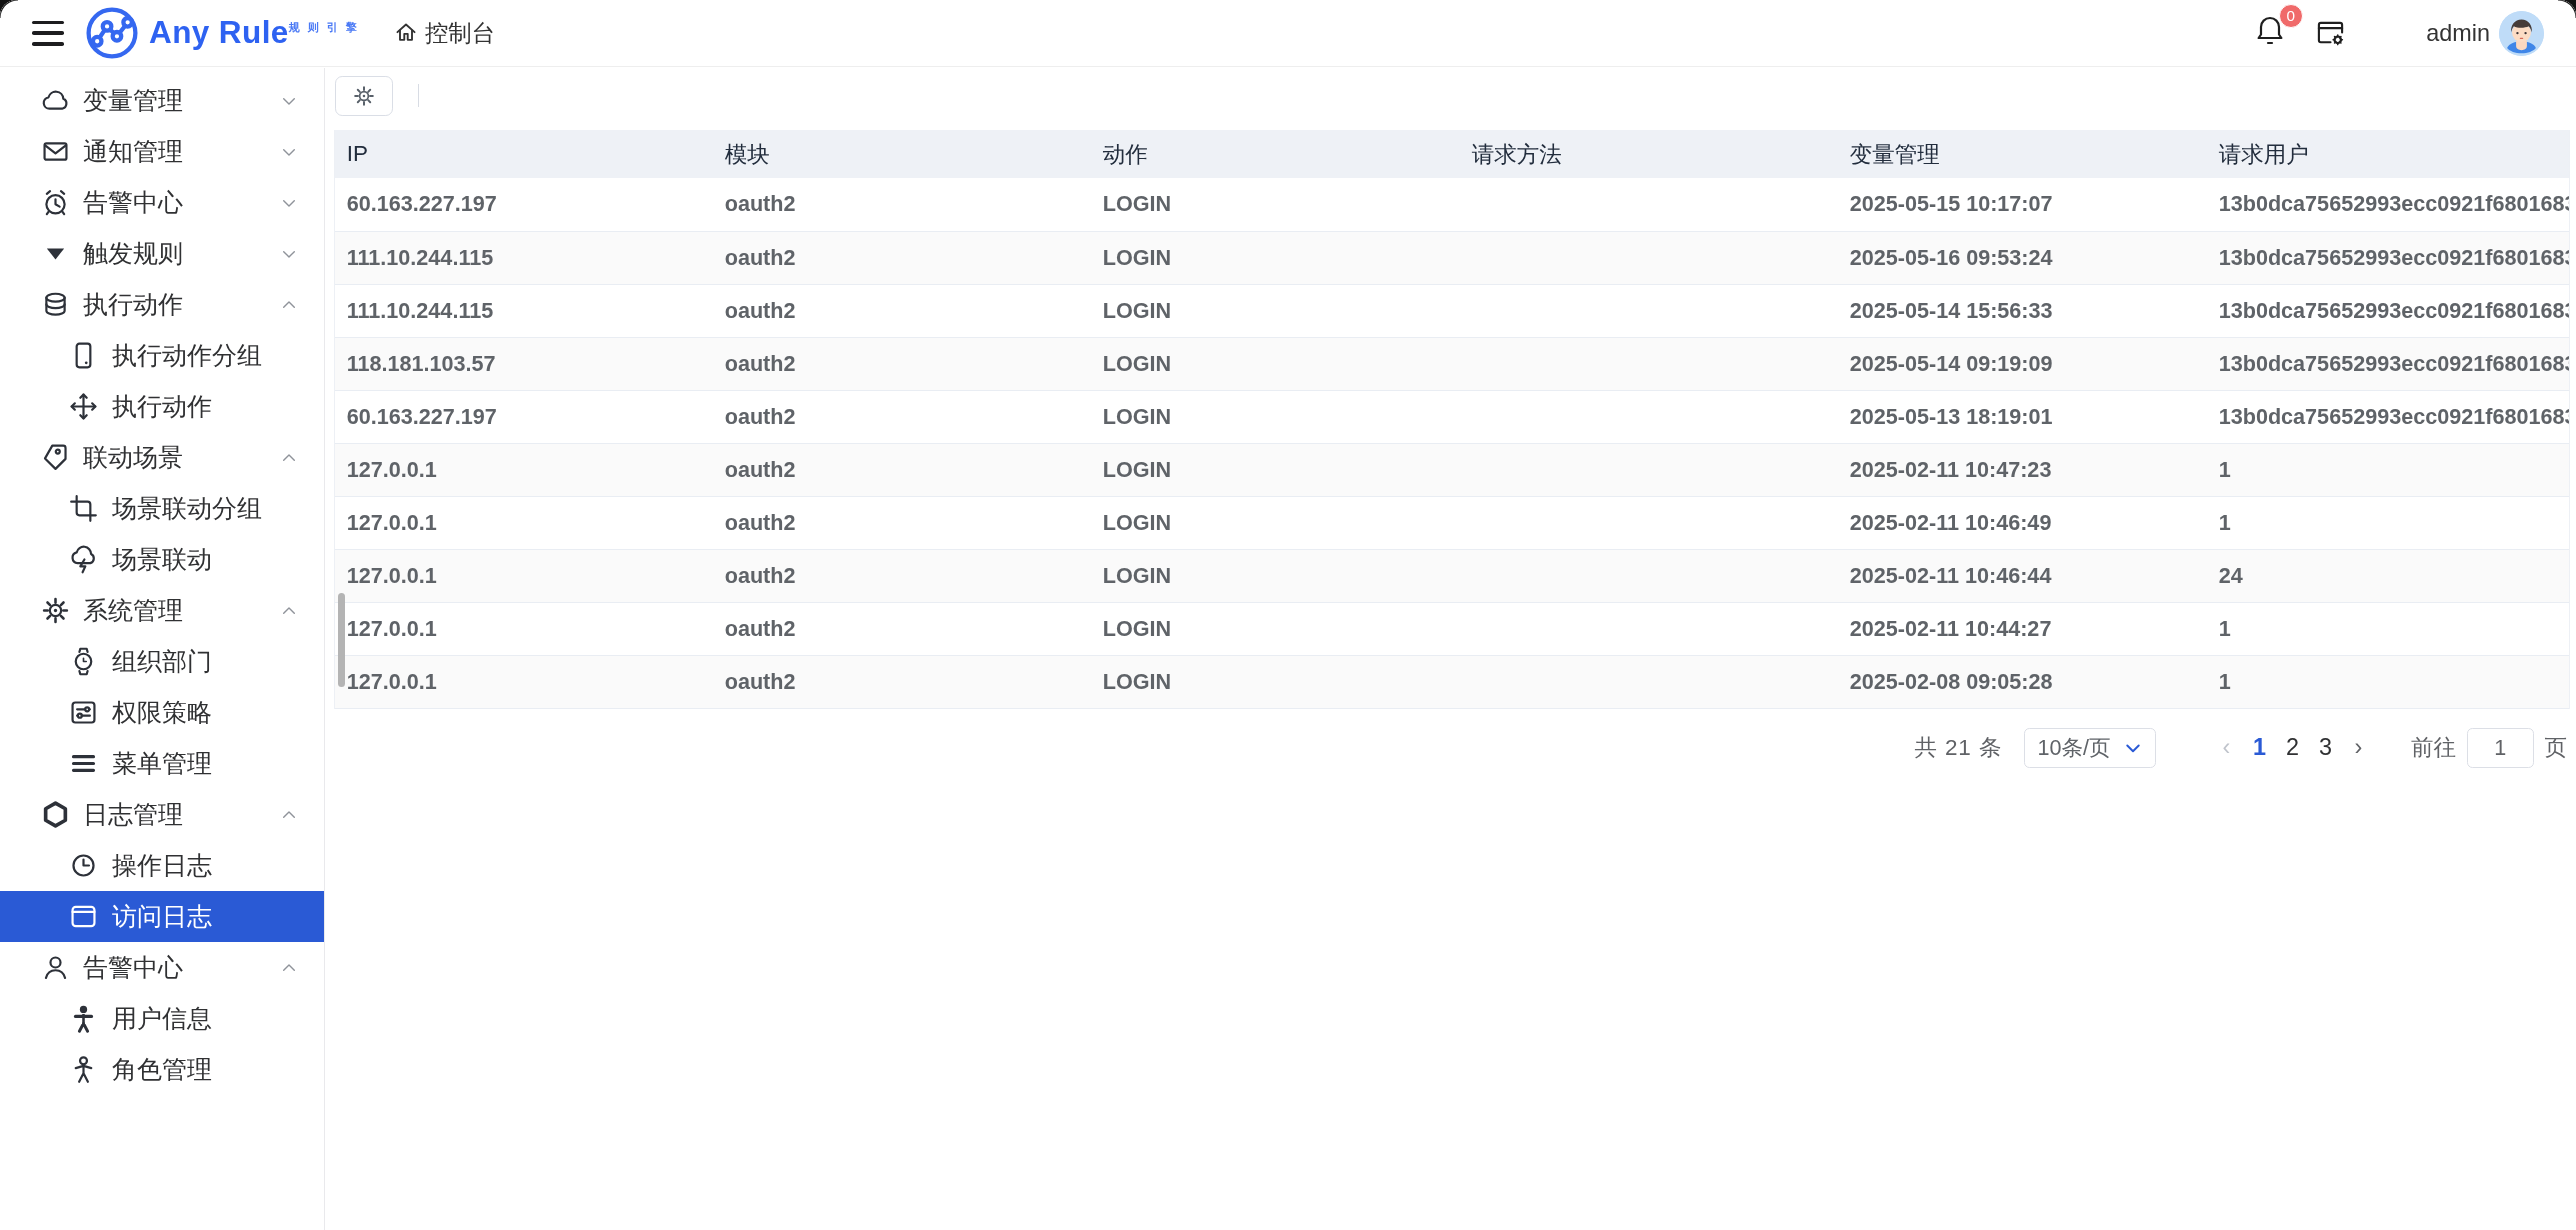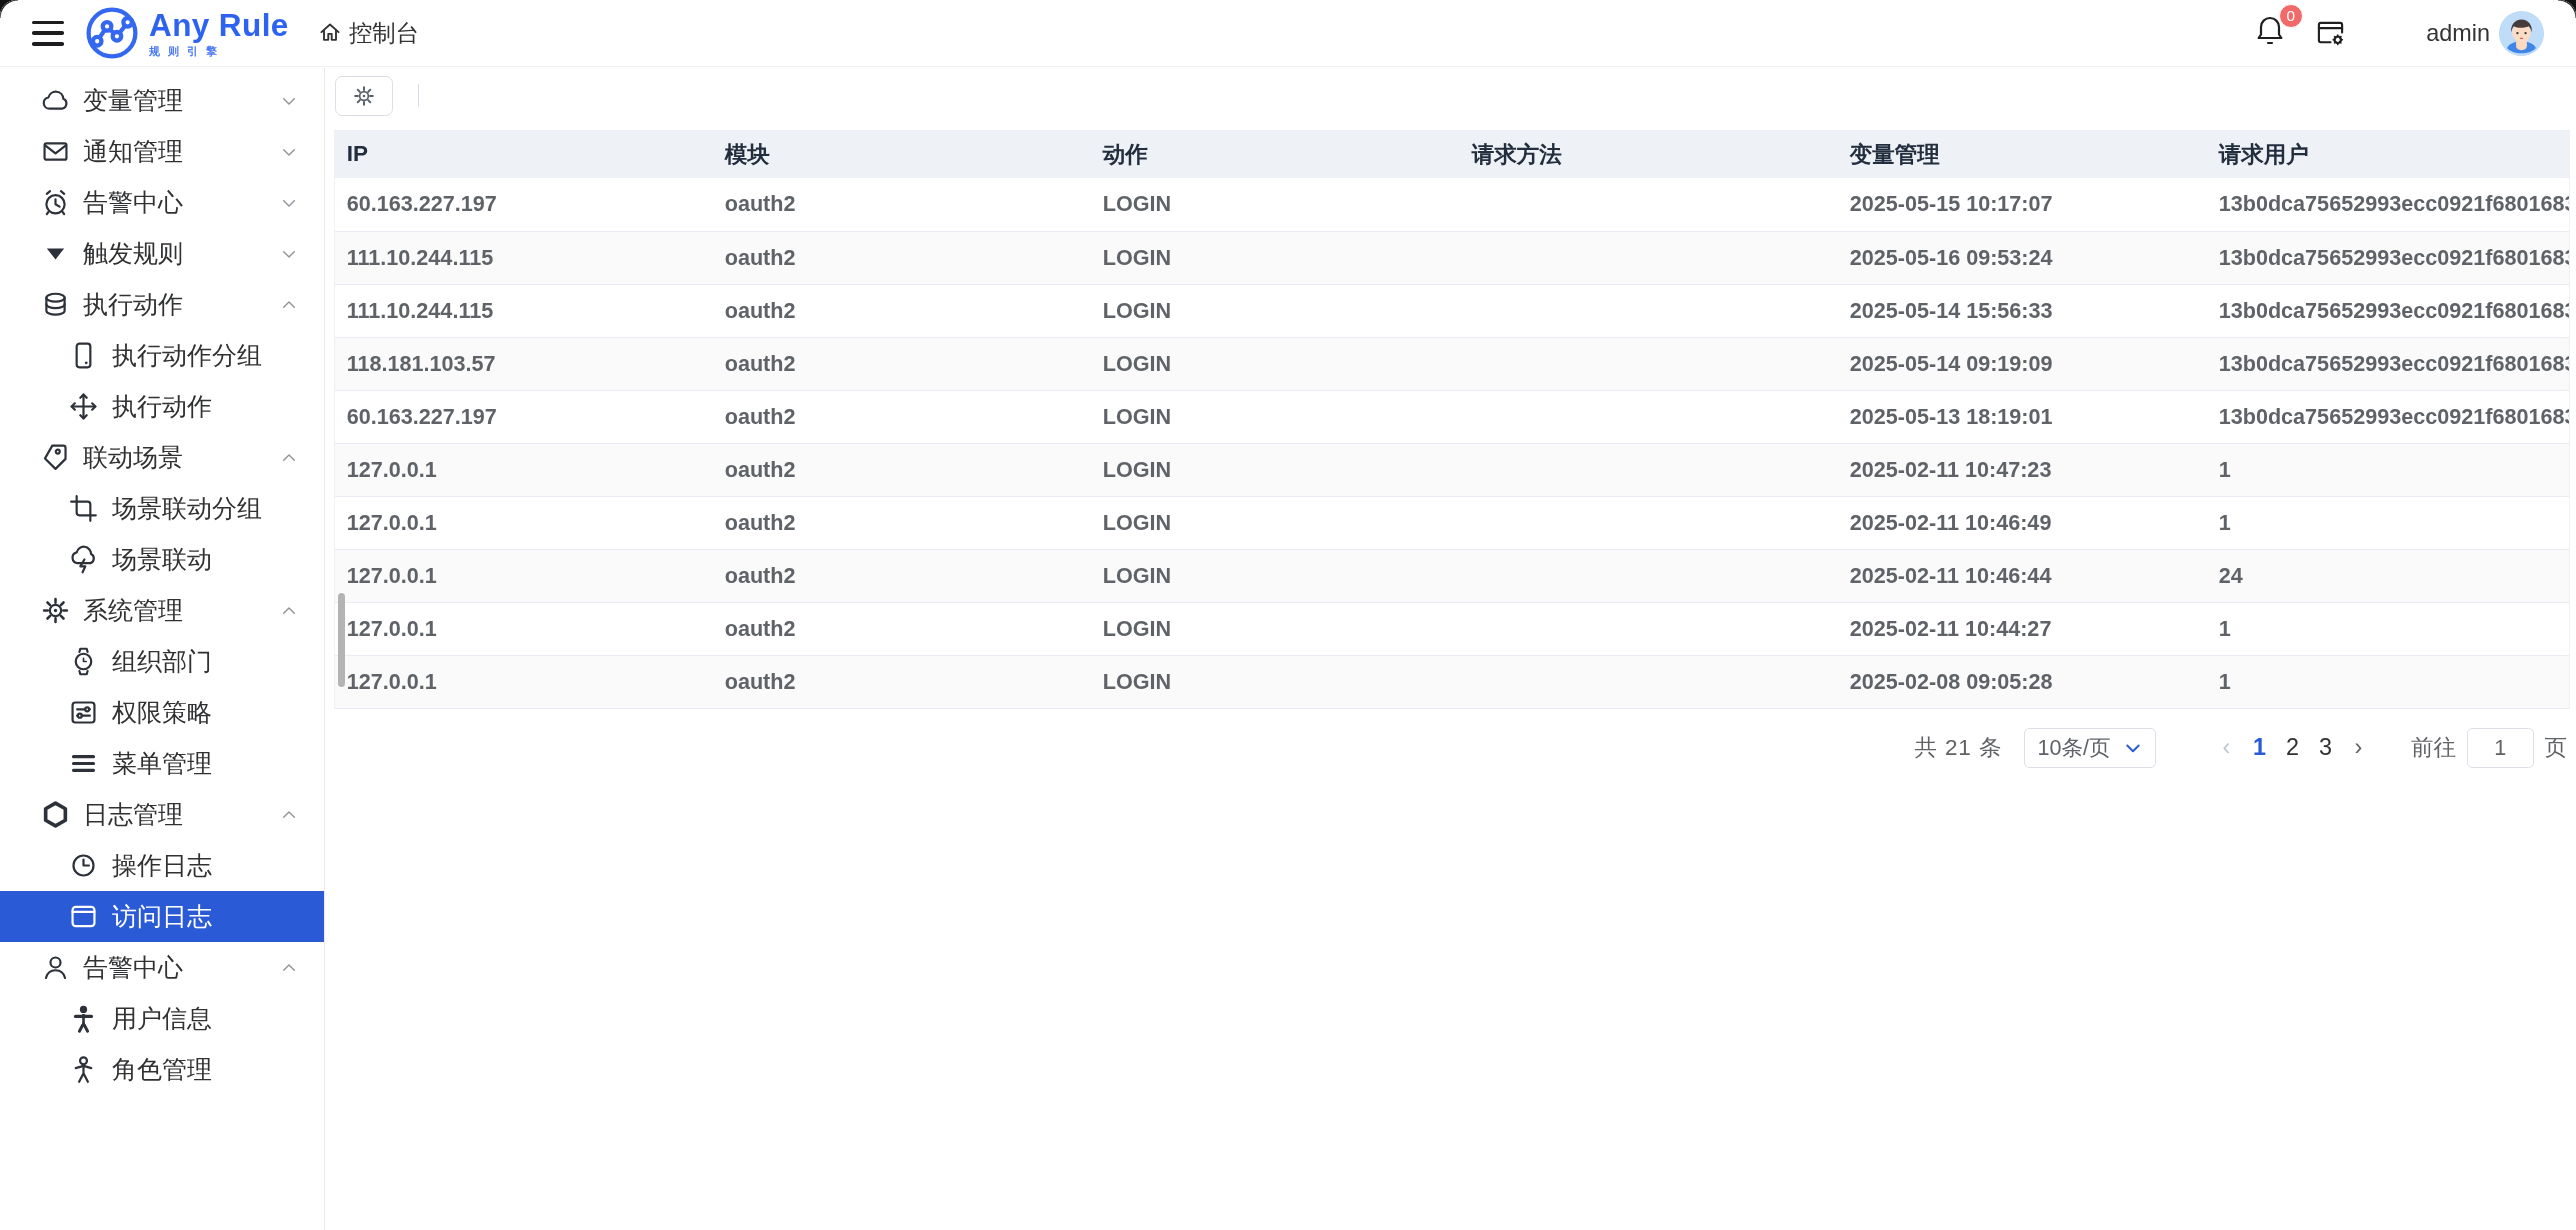--- a/index.html
+++ b/index.html
@@ -7,21 +7,21 @@
   body { font-family:"Liberation Sans","DejaVu Sans",sans-serif; position:relative; }
   .page { position:absolute; inset:0; background:#fff; border-radius:16px 16px 0 0; overflow:hidden; }
 
   
   .app-header { position:absolute; left:0; top:0; right:0; height:67px; background:#fff;
     border-bottom:0.9px solid #eeeeee; display:flex; align-items:center; padding:0 32px; z-index:5; }
   .hamburger { width:32px; height:25px; display:flex; flex-direction:column; justify-content:space-between; cursor:pointer; background:none; border:none; }
   .hamburger i { display:block; height:3.1px; background:#1d1d1f; border-radius:1.8px; }
   .logo { display:flex; align-items:center; margin-left:20px; }
   .logo-mark { width:56px; height:56px; }
-  .logo-text { margin-left:9px; display:flex; flex-direction:column; line-height:1; }
+  .logo-text { margin-left:9px; display:flex; line-height:1; }
   .logo-title { font-size:31.5px; font-weight:bold; color:#2e62f1; letter-spacing:0.4px; }
   .logo-sub { font-size:11px; color:#4a79f5; letter-spacing:8px; margin-top:4.5px; font-weight:bold; }
   .breadcrumb { display:flex; align-items:center; margin-left:29px; color:#333; font-size:23.4px; gap:7.2px; cursor:pointer; }
   .header-right { margin-left:auto; display:flex; align-items:center; }
   .bell-wrap { position:relative; width:36px; height:40px; cursor:pointer; }
   .badge { position:absolute; right:-12.6px; top:-9px; min-width:24px; height:24px; border-radius:12.6px;
     background:var(--badge); color:#fff; font-size:15.3px; display:flex; align-items:center; justify-content:center;
     border:1.8px solid #fff; }
   .hicon-btn { background:none; border:none; cursor:pointer; display:flex; align-items:center; }
   .panel-btn { margin-left:25px; }
@@ -47,21 +47,21 @@
   .content { position:absolute; left:326px; top:68px; right:0; bottom:0; background:#fff; }
   .toolbar { position:absolute; left:9px; top:7.2px; height:41px; display:flex; align-items:center; }
   .gear-btn { width:58px; height:40px; border:0.9px solid #dadee6; border-radius:7.2px; background:#fff;
     display:flex; align-items:center; justify-content:center; color:#586069; cursor:pointer; }
   .gear-btn svg { width:24px; height:24px; }
   .toolbar-divider { width:0.9px; height:23.4px; background:#d8dce4; margin-left:25px; }
 
   .table-wrap { position:absolute; left:8px; top:62px; width:2236px; border-left:0.9px solid #edf0f5; border-right:0.9px solid #edf0f5; }
   table { width:100%; border-collapse:collapse; table-layout:fixed; }
   thead th { height:48px; background:#eef1f6; text-align:left; font-size:22.5px; color:#222d3d;
-    font-weight:bold; padding:0 0 0 11.7px; }
+    font-weight:normal; padding:0 0 0 11.7px; }
   tbody td { height:53px; font-size:21.6px; color:#5f6368; padding:0 0 0 11.7px; border-bottom:0.9px solid #e9edf3;
     white-space:nowrap; overflow:hidden;font-weight:bold; }
   tbody tr:nth-child(even) { background:#fafafa; }
 
   
   .scroll-thumb { position:absolute; left:11.7px; top:525px; width:7.2px; height:94px; background:#b4b4b4; border-radius:3.6px; cursor:grab; }
 
   
   .pagination { position:absolute; right:9px; top:659px; height:41px; display:flex; align-items:center; font-size:22.5px; color:#606266; }
   .pg-total { margin-right:21.6px; letter-spacing:0.9px; }

